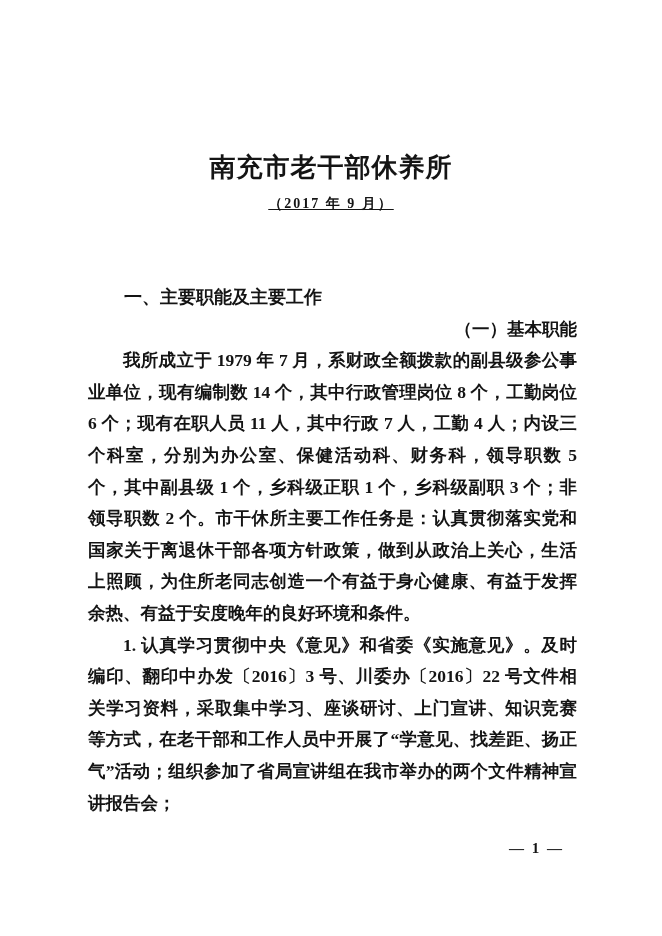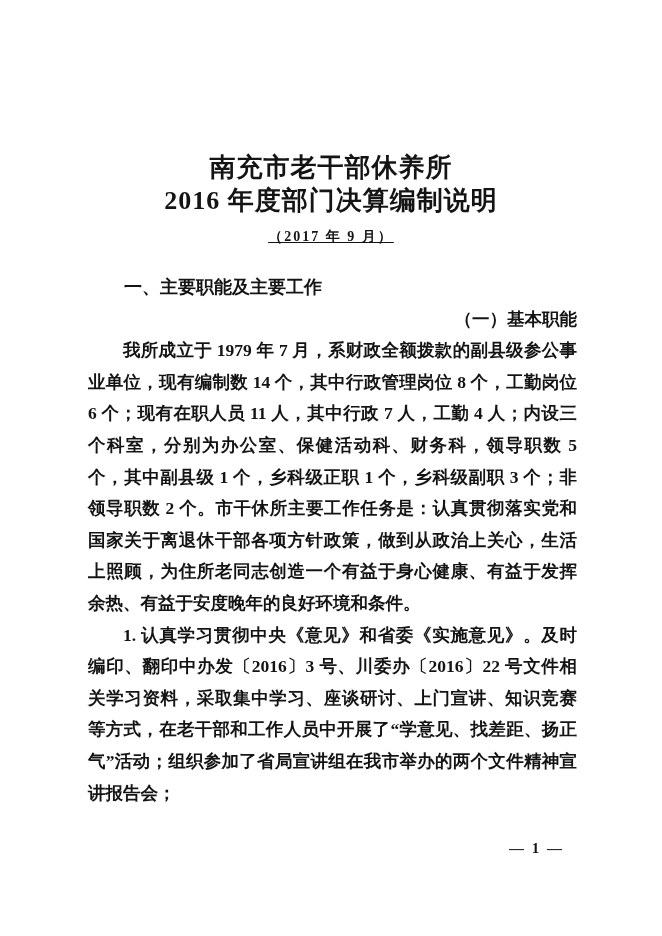--- a/index.html
+++ b/index.html
@@ -32,21 +32,21 @@
   .date-line {
     font-size: 14px;
     font-weight: bold;
     line-height: 22px;
     margin-top: 9px;
     letter-spacing: 2px;
     text-decoration: underline;
   }
   .body-block {
     position: absolute;
-    top: 272px;
+    top: 282px;
     left: 88px;
     width: 489px;
     font-size: 17.5px;
     line-height: 31.6px;
     font-weight: 600;
   }
   .para {
     margin: 0;
     text-indent: 2em;
     text-align: justify;
@@ -70,21 +70,20 @@
     font-weight: 600;
   }
 </style>
 </head>
 <body>
 
 <div class="page">
 
   <div class="title-block">
     <div class="title-line">南充市老干部休养所</div>
-    <div class="title-line">2016 年度部门决算编制说明</div>
     <div class="date-line">（2017 年 9 月）</div>
   </div>
 
   <div class="body-block">
     <p class="para heading-sans">一、主要职能及主要工作</p>
     <p class="para subheading">（一）基本职能</p>
     <p class="para">我所成立于 1979 年 7 月，系财政全额拨款的副县级参公事业单位，现有编制数 14 个，其中行政管理岗位 8 个，工勤岗位 6 个；现有在职人员 11 人，其中行政 7 人，工勤 4 人；内设三个科室，分别为办公室、保健活动科、财务科，领导职数 5 个，其中副县级 1 个，乡科级正职 1 个，乡科级副职 3 个；非领导职数 2 个。市干休所主要工作任务是：认真贯彻落实党和国家关于离退休干部各项方针政策，做到从政治上关心，生活上照顾，为住所老同志创造一个有益于身心健康、有益于发挥余热、有益于安度晚年的良好环境和条件。</p>
     <p class="para">1. 认真学习贯彻中央《意见》和省委《实施意见》。及时编印、翻印中办发〔2016〕3 号、川委办〔2016〕22 号文件相关学习资料，采取集中学习、座谈研讨、上门宣讲、知识竞赛等方式，在老干部和工作人员中开展了“学意见、找差距、扬正气”活动；组织参加了省局宣讲组在我市举办的两个文件精神宣讲报告会；</p>
   </div>
 

